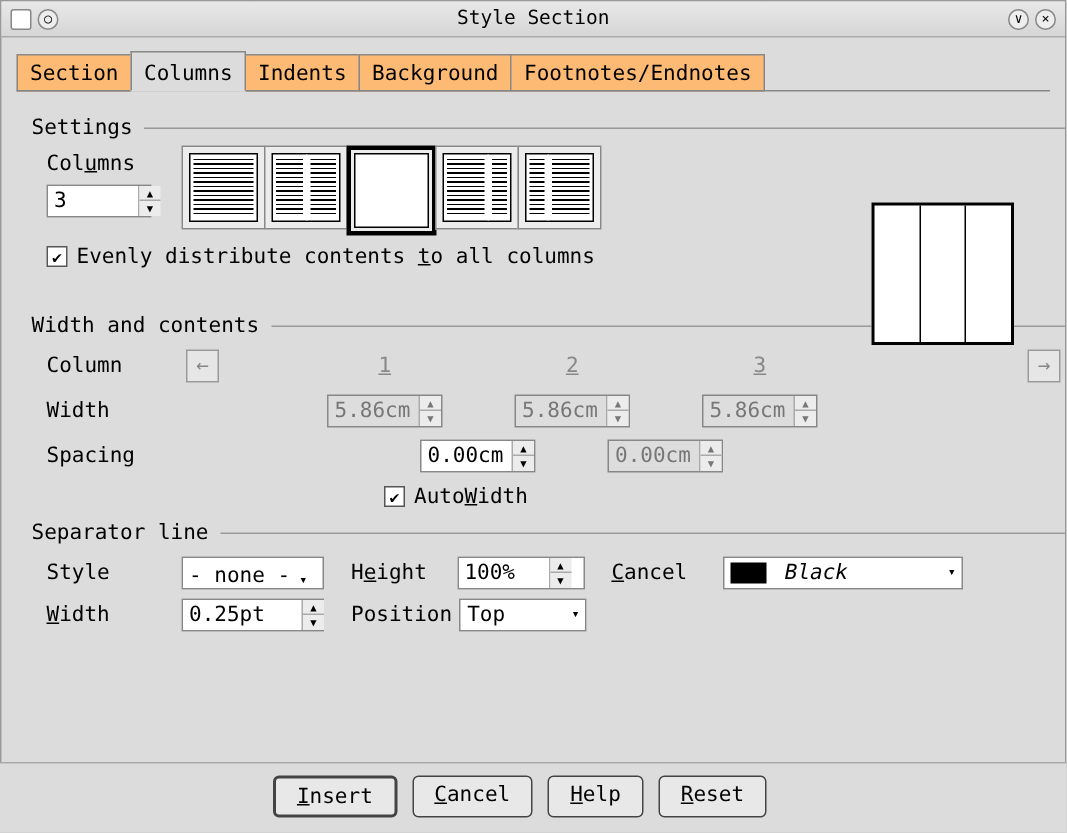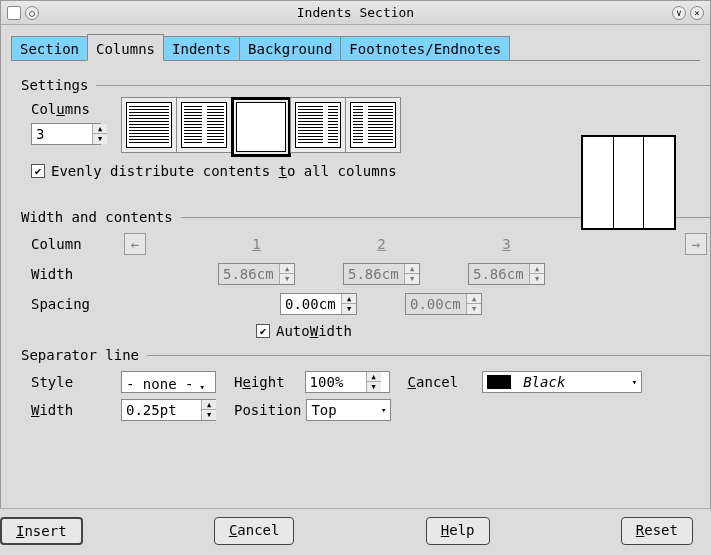--- a/index.html
+++ b/index.html
@@ -70,21 +70,21 @@
     content: "";
     position: absolute;
     left: 10px; right: 10px; bottom: 0;
     height: 1px;
     background: #888;
   }
   .tab {
     padding: 4px 8px 3px 8px;
     border: 1px solid #888;
     border-bottom: 1px solid #888;
-    background: #7dd3fc;
+    background: #fdba74;
     position: relative;
     cursor: pointer;
     margin-right: -1px;
   }
   .tab.active {
     background: #dcdcdc;
     border-bottom: 1px solid #dcdcdc;
     z-index: 2;
     padding-top: 6px;
   }
@@ -197,21 +197,21 @@
     background: #e6e6e6;
     color: #888;
     display: inline-flex;
     align-items: center; justify-content: center;
     font-size: 14px;
     cursor: default;
   }
   
   .btnbar {
     display: flex;
-    justify-content: space-between;
+    justify-content: center;
     gap: 10px;
     padding: 8px 18px 10px 0;
     border-top: 1px solid #aaa;
     margin-top: 6px;
     position: absolute;
     bottom: 0; left: 0; right: 0;
     background: #dcdcdc;
   }
   .btn {
     border: 1.5px solid #444;
@@ -249,21 +249,21 @@
 </head>
 <body>
 
 <div class="window">
 
   <div class="titlebar">
     <div class="left-icons">
       <span class="doc-icon"></span>
       <span class="title-icon">○</span>
     </div>
-    <span>Indents Section</span>
+    <span>Style Section</span>
     <div class="right-icons">
       <span class="title-icon">∨</span>
       <span class="title-icon">×</span>
     </div>
   </div>
 
   <div class="tabs">
     <div class="tab">Section</div>
     <div class="tab active">Columns</div>
     <div class="tab">Indents</div>

